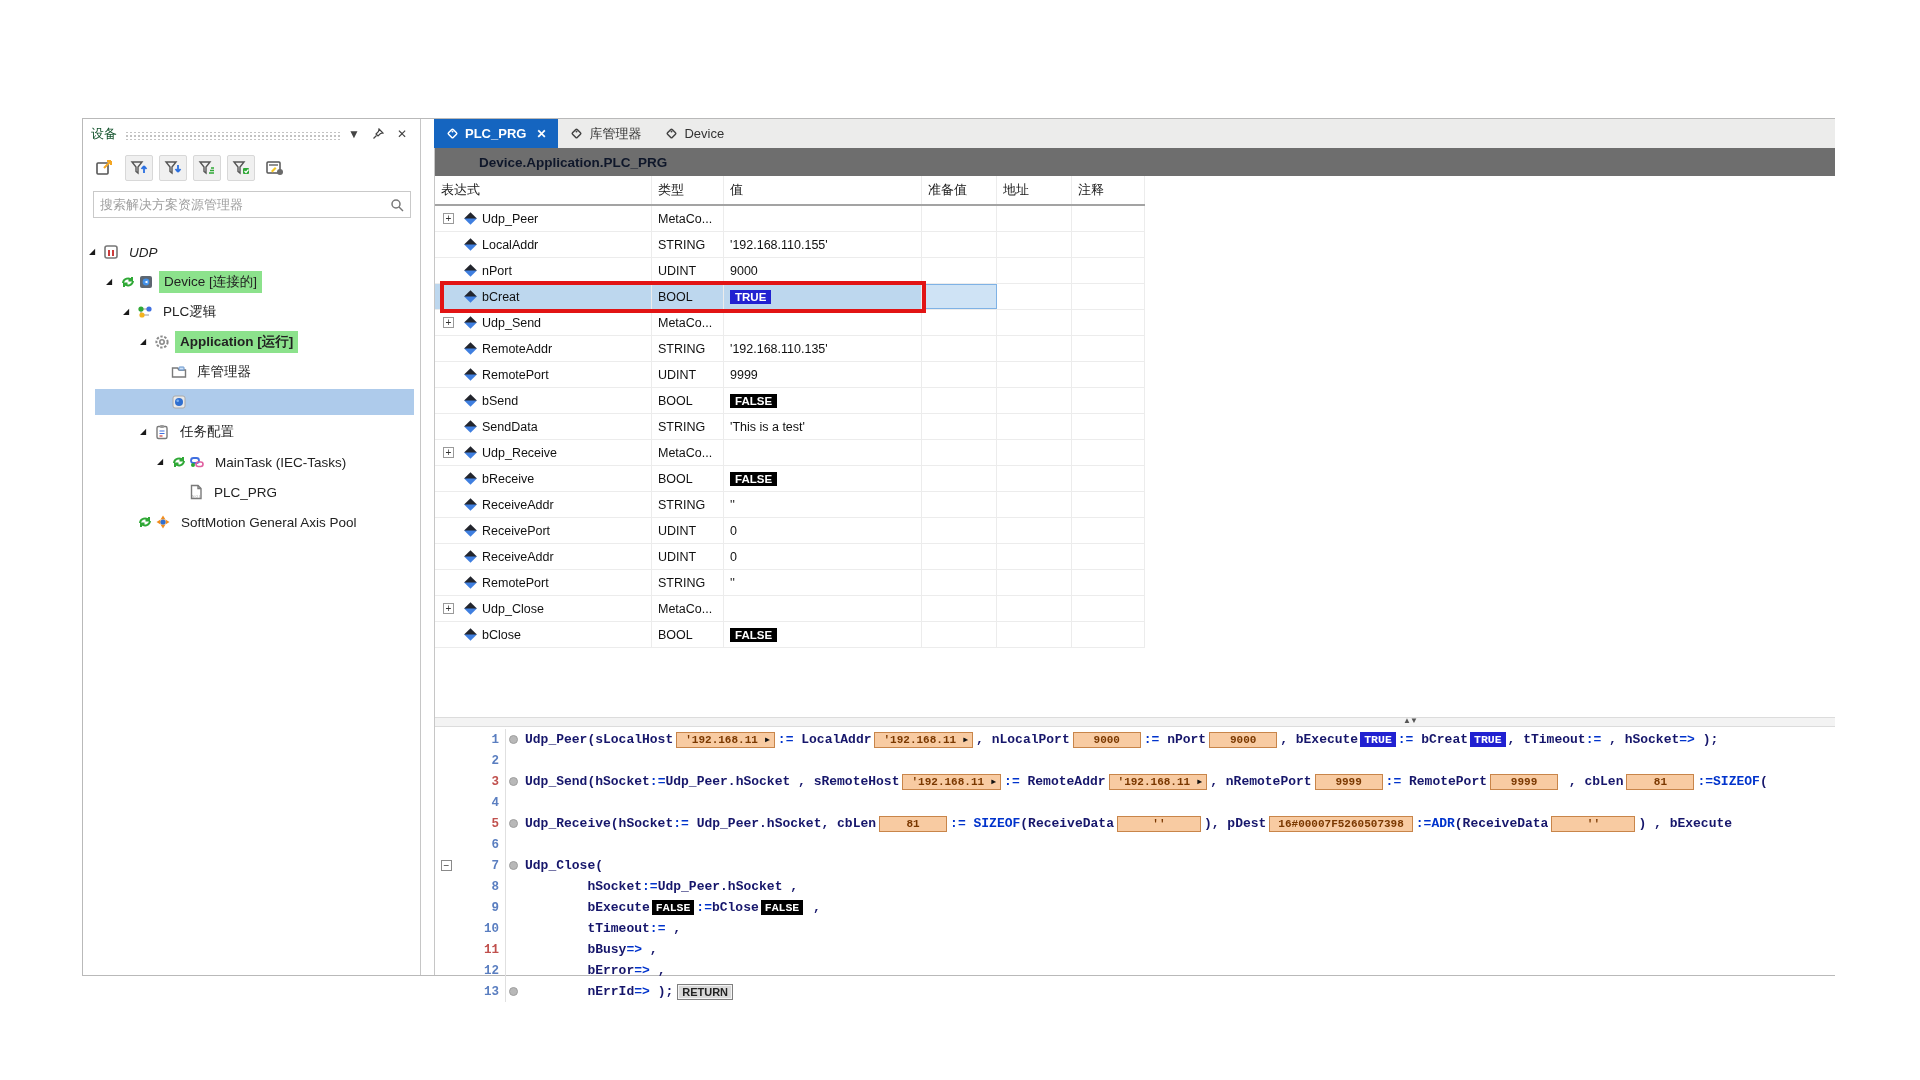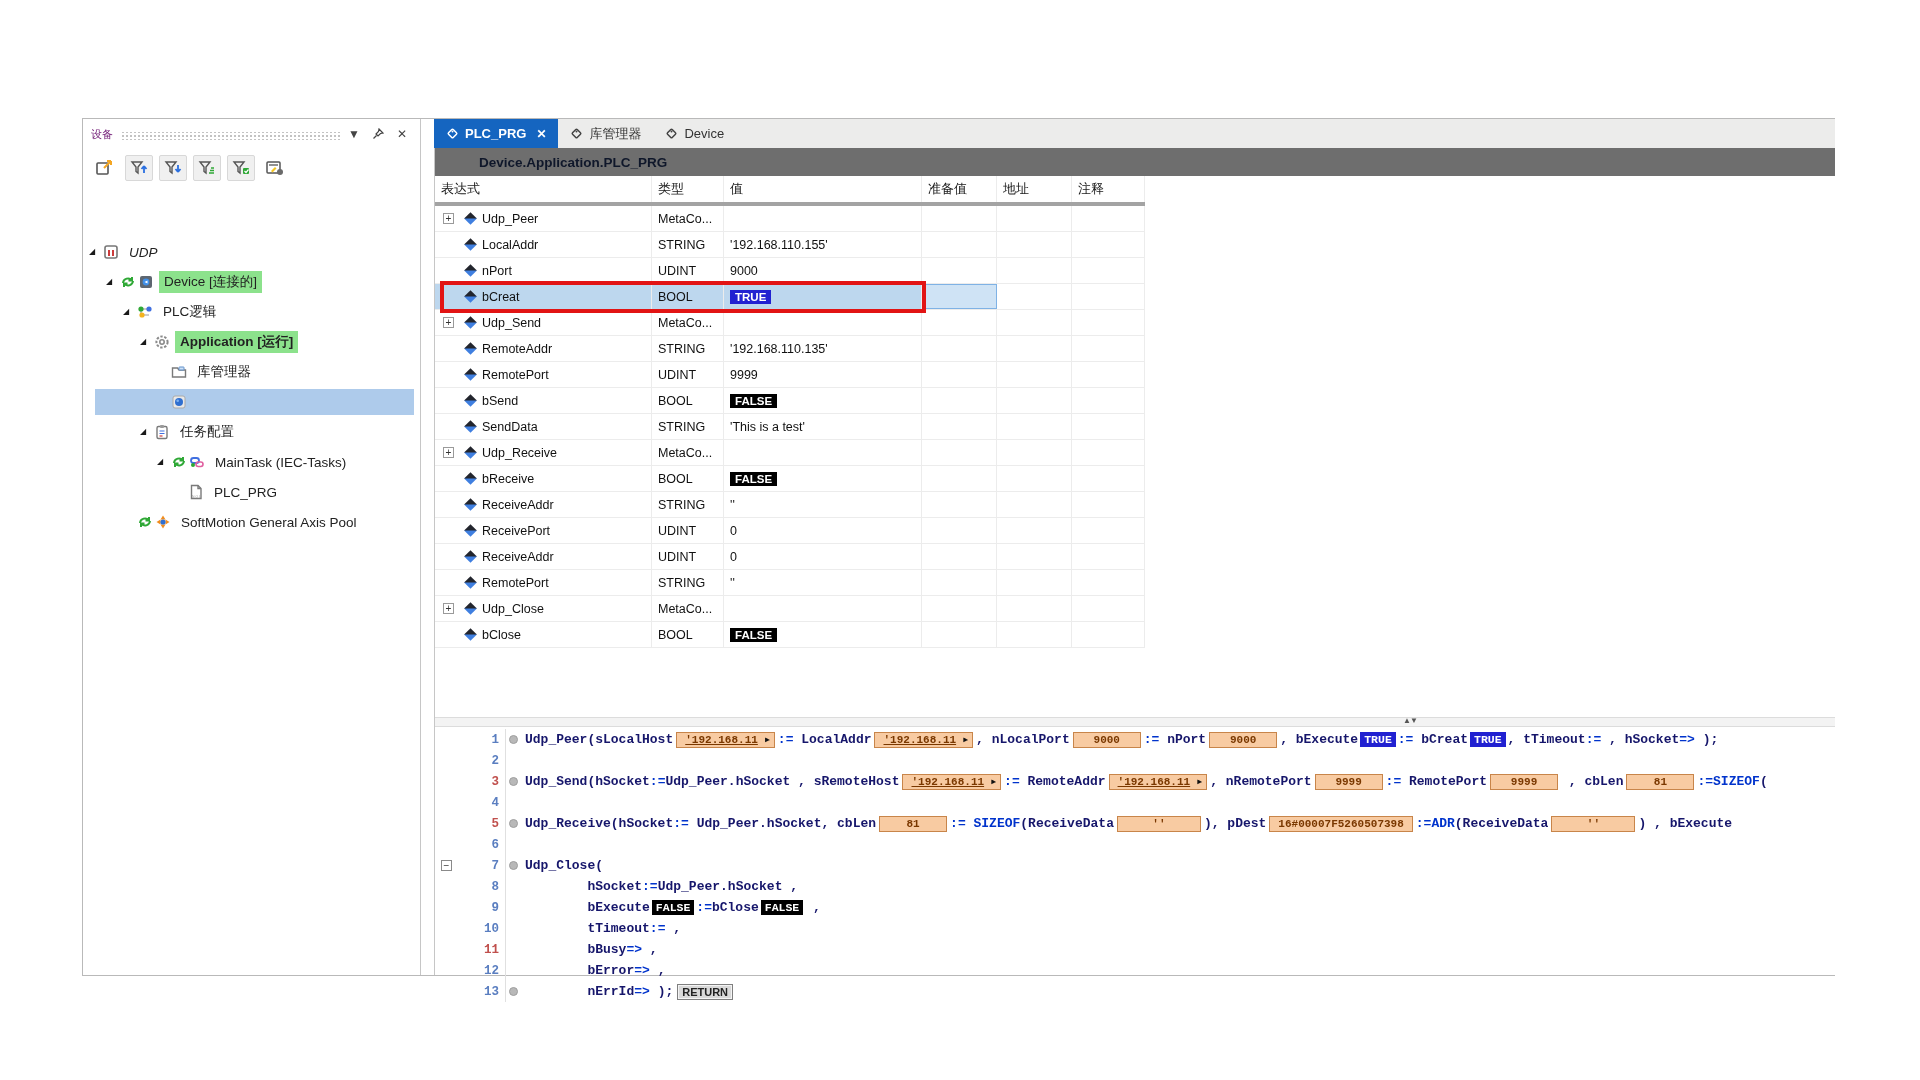--- a/index.html
+++ b/index.html
@@ -3,21 +3,21 @@
 <meta charset="utf-8">
 <style>
   * { margin:0; padding:0; box-sizing:border-box; }
   html,body { width:1920px; height:1080px; background:#ffffff; font-family:"Liberation Sans",sans-serif; overflow:hidden; }
 
   #app { position:absolute; left:82px; top:118px; width:1753px; height:858px; background:#ffffff; border:1px solid #b9b9b9; }
 
   
   #left-panel { position:absolute; left:0; top:0; width:338px; height:856px; background:#ffffff; border-right:1px solid #c6c6c6; }
   #panel-titlebar { position:absolute; left:0; top:0; width:100%; height:30px; display:flex; align-items:center; padding:0 8px; background:#ffffff; }
-  #panel-title { font-size:11px; color:#701a75; margin-right:8px; white-space:nowrap; }
+  #panel-title { font-size:13px; color:#14532d; margin-right:8px; white-space:nowrap; }
   #panel-dots { flex:1; height:8px; margin-top:3px;
       background-image:radial-gradient(#c3c3c3 1px, transparent 1.2px);
       background-size:4px 4px; background-position:0 2px; }
   .titlebar-btn { width:20px; height:20px; display:flex; align-items:center; justify-content:center; color:#444; font-size:12px; margin-left:4px; cursor:pointer; }
   #panel-toolbar { position:absolute; left:8px; top:36px; height:30px; display:flex; gap:6px; }
   .tool-btn { width:28px; height:26px; display:flex; align-items:center; justify-content:center; border:1px solid transparent; border-radius:2px; }
   .tool-btn.toggled { background:#f0f0f0; border-color:#d8d8d8; }
   #search-box { position:absolute; left:10px; top:72px; width:318px; height:27px; border:1px solid #c9c9c9; display:flex; align-items:center; padding:0 6px; background:#fff; }
   #search-input { flex:1; border:none; outline:none; font-size:13px; color:#444; font-family:"Liberation Sans",sans-serif; }
   #search-input::placeholder { color:#9f9f9f; }
@@ -38,21 +38,21 @@
   #tabbar { position:absolute; left:0; top:0; width:100%; height:29px; background:#ececeb; display:flex; align-items:stretch; }
   .tab { display:flex; align-items:center; gap:6px; padding:0 12px; font-size:13px; color:#333; cursor:pointer; }
   .tab.active { background:#1565c0; color:#ffffff; font-weight:bold; }
   .tab .tab-close { font-size:12px; margin-left:4px; }
   #content { position:absolute; left:0; top:29px; width:100%; height:827px; background:#ffffff; border-left:1px solid #c6c6c6; }
 
   #breadcrumb { position:absolute; left:0; top:0; width:100%; height:28px; background:#6e6e6e; color:#0f172a; font-weight:bold; font-size:13.5px; display:flex; align-items:center; padding-left:44px; }
 
   
   #watch-table { position:absolute; left:0; top:28px; width:710px; }
-  .wt-header { display:flex; height:30px; border-bottom:4px solid #a3a3a3; }
+  .wt-header { display:flex; height:30px; border-bottom:2px solid #a3a3a3; }
   .wt-header .wt-cell { font-size:13px; color:#1a1a1a; display:flex; align-items:center; border-right:1px solid #ececec; padding-left:6px; }
   .wt-row { display:flex; height:26px; border-bottom:1px solid #ececec; position:relative; }
   .wt-cell { border-right:1px solid #ececec; display:flex; align-items:center; font-size:12.5px; color:#111; padding-left:6px; overflow:hidden; white-space:nowrap; }
   .c-expr { width:217px; }
   .c-type { width:72px; }
   .c-val  { width:198px; }
   .c-prep { width:75px; }
   .c-addr { width:75px; }
   .c-com  { width:73px; border-right:1px solid #ececec; }
   .wt-row.selected .c-expr, .wt-row.selected .c-type, .wt-row.selected .c-val { background:#bdd7ee; }
@@ -73,21 +73,21 @@
   #code-editor { position:absolute; left:0; top:581px; width:100%; height:246px; background:#ffffff; font-family:"Liberation Mono","DejaVu Sans Mono",monospace; }
   .code-line { position:relative; height:21px; display:flex; align-items:center; white-space:pre; }
   .fold-box { position:absolute; left:6px; top:5px; width:11px; height:11px; border:1px solid #8a8a8a; font-size:10px; line-height:9px; text-align:center; color:#333; background:#fff; font-family:"Liberation Sans",sans-serif; }
   .line-num { position:absolute; left:0; width:64px; text-align:right; font-size:12.5px; color:#5a7ec0; font-weight:bold; }
   .line-num.hot { color:#c0504d; }
   .gutter-line { position:absolute; left:70px; top:0; bottom:0; width:1px; background:#e0e0e0; }
   .stmt-dot { position:absolute; left:74px; top:6px; width:9px; height:9px; border-radius:50%; background:#b8b8b8; border:1px solid #9f9f9f; }
   .code-text { position:absolute; left:90px; display:flex; align-items:center; font-size:13px; font-weight:bold; color:#16166b; }
   .seg-k { color:#0033cc; }
   .mon { display:inline-flex; align-items:center; justify-content:center; height:16px; background:#f8cba2; border:1px solid #c8854a; color:#7a3800; font-size:11px; font-weight:bold; min-width:68px; padding:0 8px; margin:0 3px; position:relative; }
-  .mon.str { min-width:96px; padding-right:16px;text-decoration:underline; }
+  .mon.str { min-width:96px; padding-right:16px; }
   .mon.str .mon-arrow { position:absolute; right:4px; font-size:8px; color:#111; }
   .mon.empty { min-width:84px; }
   .cchip { display:inline-flex; align-items:center; height:15px; color:#fff; font-weight:bold; font-size:11.5px; padding:0 4px; margin:0 2px; }
   .cchip.T { background:#2121d1; }
   .cchip.F { background:#000; }
   .ret-chip { display:inline-flex; align-items:center; height:16px; background:#d9d9d9; border:1px solid #7f7f7f; box-shadow:inset 0 0 0 1px #f4f4f4; color:#222; font-size:11px; font-weight:bold; padding:0 4px; margin-left:4px; font-family:"Liberation Sans",sans-serif; }
 
   svg { display:block; }
 </style>
 </head>
@@ -144,20 +144,29 @@
         <div class="tool-btn">
           <svg width="18" height="16" viewBox="0 0 18 16">
             <rect x="1" y="2" width="13" height="11" rx="1" fill="none" stroke="#555" stroke-width="1.5"></rect>
             <path d="M3 5 h9" stroke="#555" stroke-width="1.3"></path>
             <path d="M5 11 l4 -4 l1.5 1.5 l-4 4 Z" fill="#f4c623"></path>
             <circle cx="14" cy="12" r="3" fill="#6a6a6a"></circle>
           </svg>
         </div>
       </div>
 
+    <div id="search-box">
+      <input id="search-input" type="text" placeholder="搜索解决方案资源管理器" style="">
+      <span>
+        <svg width="14" height="14" viewBox="0 0 14 14">
+            <circle cx="6" cy="6" r="4" fill="none" stroke="#777" stroke-width="1.5"></circle>
+            <line x1="9" y1="9" x2="13" y2="13" stroke="#777" stroke-width="1.5"></line>
+          </svg>
+      </span>
+    </div>
 
     <div id="tree">
         <div class="tree-row">
           <span class="tree-arrow" style="left: 6px;">◢</span>
           <span class="tree-icons" style="margin-left: 20px; position: relative;">
             <span>
               <svg width="16" height="16" viewBox="0 0 16 16">
                 <rect x="2" y="2" width="12" height="12" rx="2" fill="none" stroke="#777" stroke-width="1.6"></rect>
                 <rect x="5" y="6" width="2" height="6" fill="#cc3b3b"></rect>
                 <rect x="9" y="6" width="2" height="6" fill="#cc3b3b"></rect>

